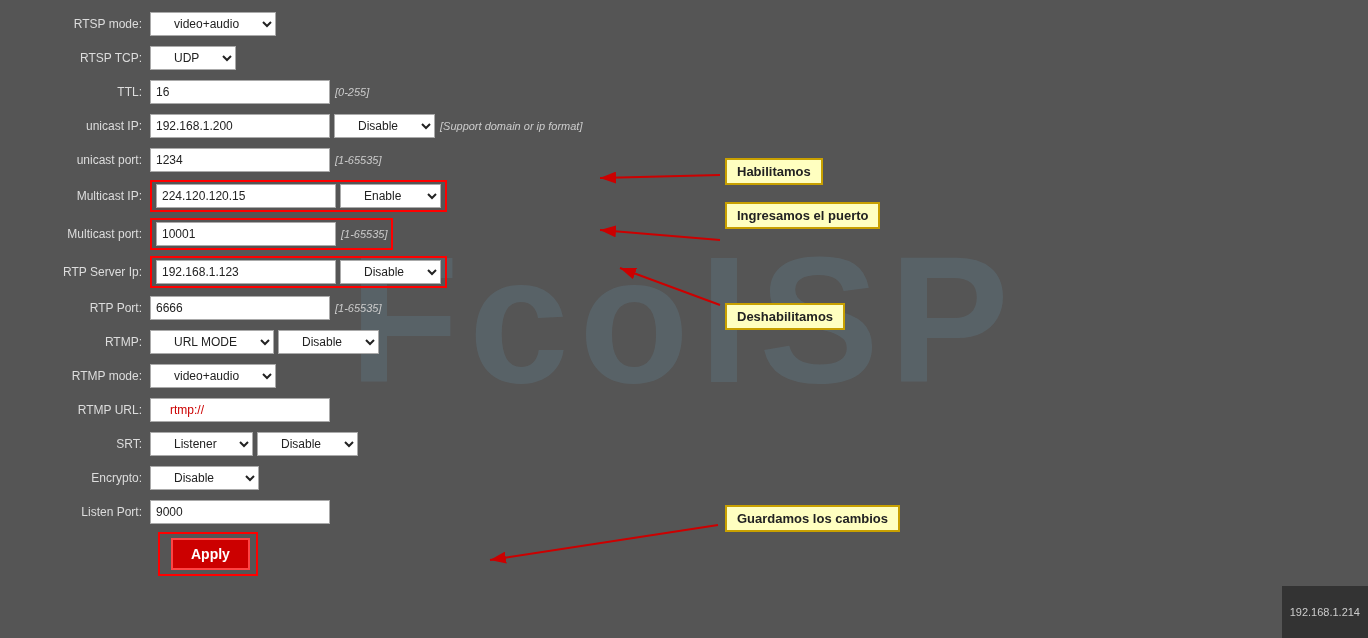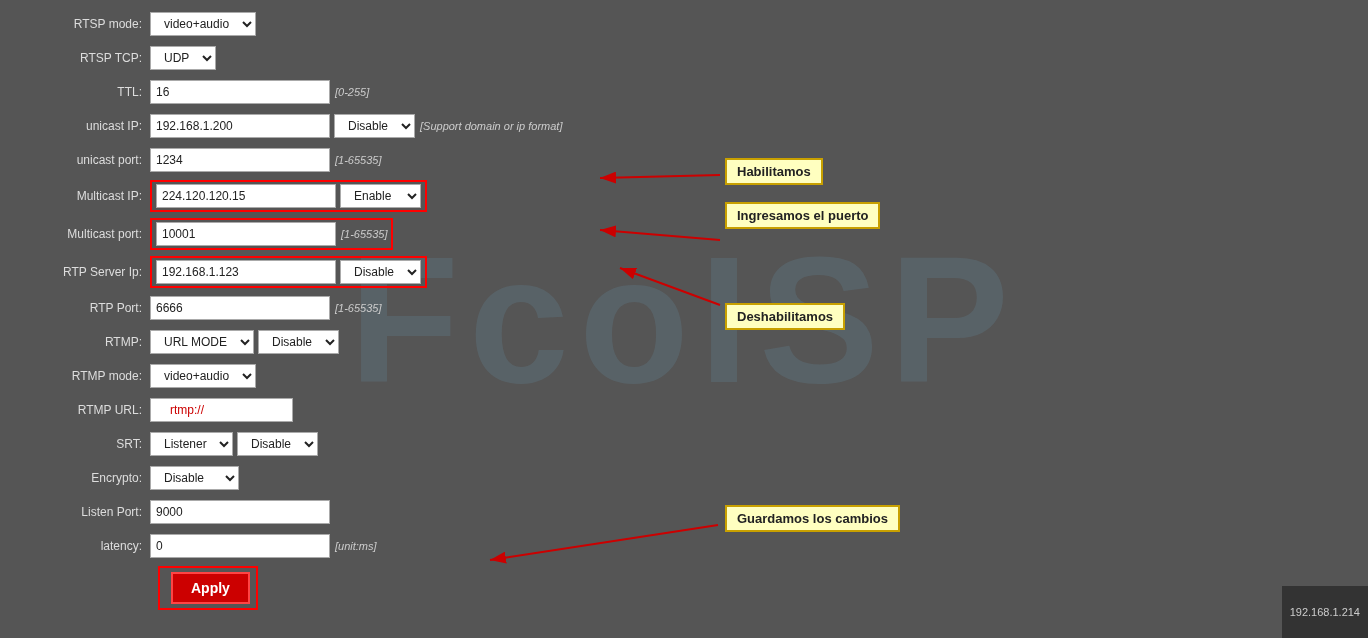--- a/index.html
+++ b/index.html
@@ -60,21 +60,21 @@
       padding: 2px 5px;
       font-size: 12px;
       height: 24px;
       color: #222;
     }
 
     .input-short { width: 180px; }
 
     select.form-control {
       height: 24px;
-      padding: 1px 9px;
+      padding: 1px 19px;
     }
 
     .hint-text {
       color: #ccc;
       font-size: 11px;
       margin-left: 5px;
       font-style: italic;
     }
 
     .highlighted-row {
@@ -265,21 +265,21 @@
     <span class="form-label">RTMP mode:</span>
     <select class="form-control">
       <option>video+audio</option>
       <option>video</option>
       <option>audio</option>
     </select>
   </div>
 
   <div class="form-row">
     <span class="form-label">RTMP URL:</span>
-    <input class="form-control" style="width: 143px; color: rgb(204, 0, 0); padding-left: 19px;" type="text" value="rtmp://">
+    <input class="form-control" style="width: 180px; color: rgb(204, 0, 0); padding-left: 19px;" type="text" value="rtmp://">
   </div>
 
   <div class="form-row">
     <span class="form-label">SRT:</span>
     <select class="form-control">
       <option>Listener</option>
       <option>Caller</option>
     </select>
     <select class="form-control" style="margin-left:4px;">
       <option>Disable</option>
@@ -294,25 +294,20 @@
       <option>AES-128</option>
       <option>AES-256</option>
     </select>
   </div>
 
   <div class="form-row">
     <span class="form-label">Listen Port:</span>
     <input class="form-control input-short" type="text" value="9000" style="">
   </div>
 
-  <div class="form-row">
-    <span class="form-label">latency:</span>
-    <input class="form-control input-short" type="text" value="0" style="">
-    <span class="hint-text">[unit:ms]</span>
-  </div>
 
   <div class="form-row">
     <div class="apply-row-wrapper">
       <button class="apply-btn">Apply</button>
     </div>
   </div>
 
 </div>
 
 <div class="status-bar">

